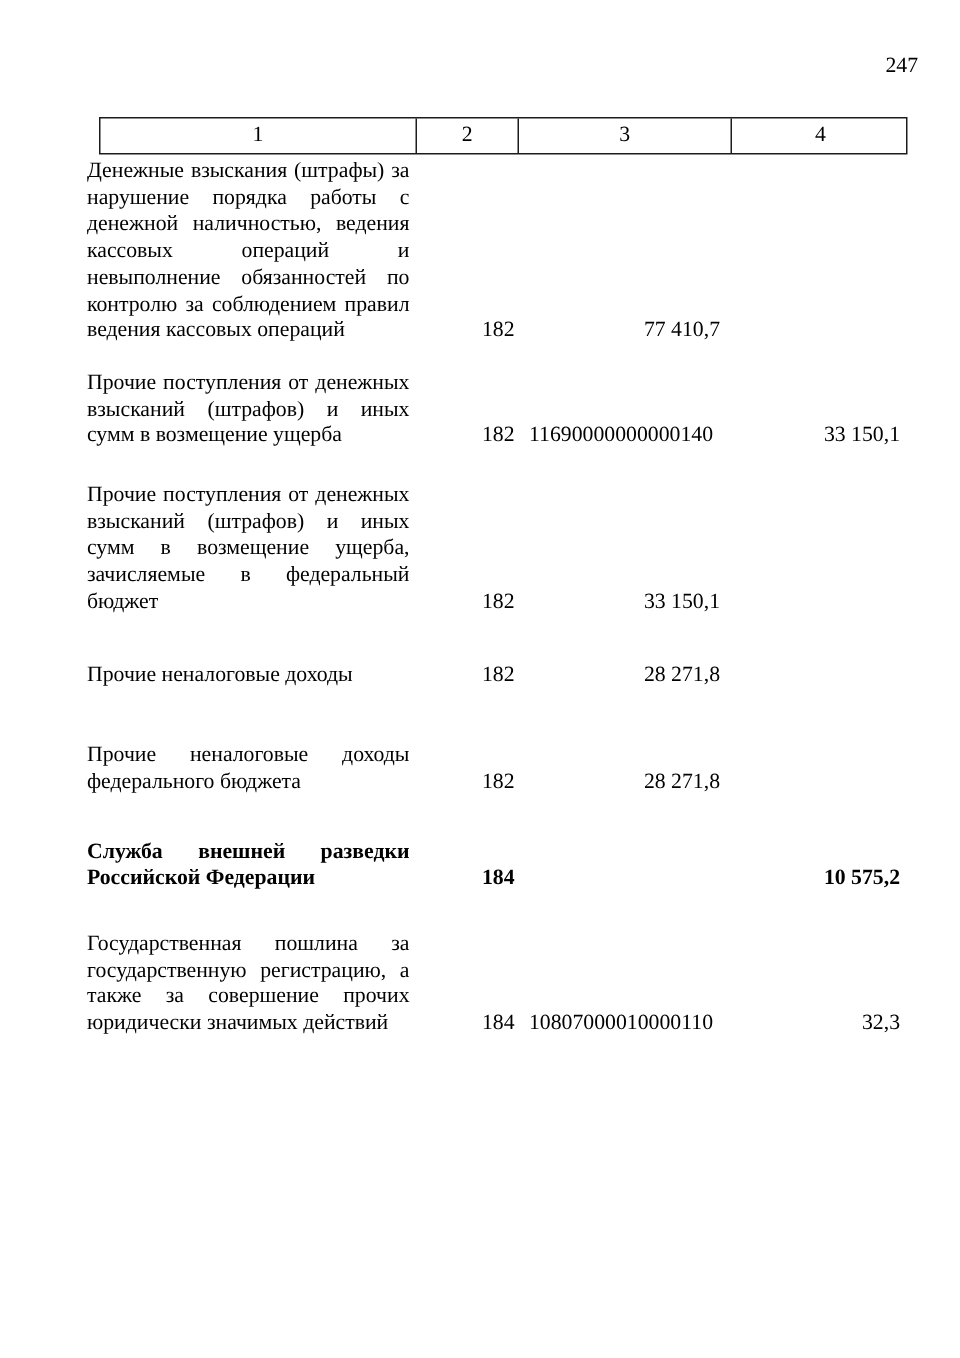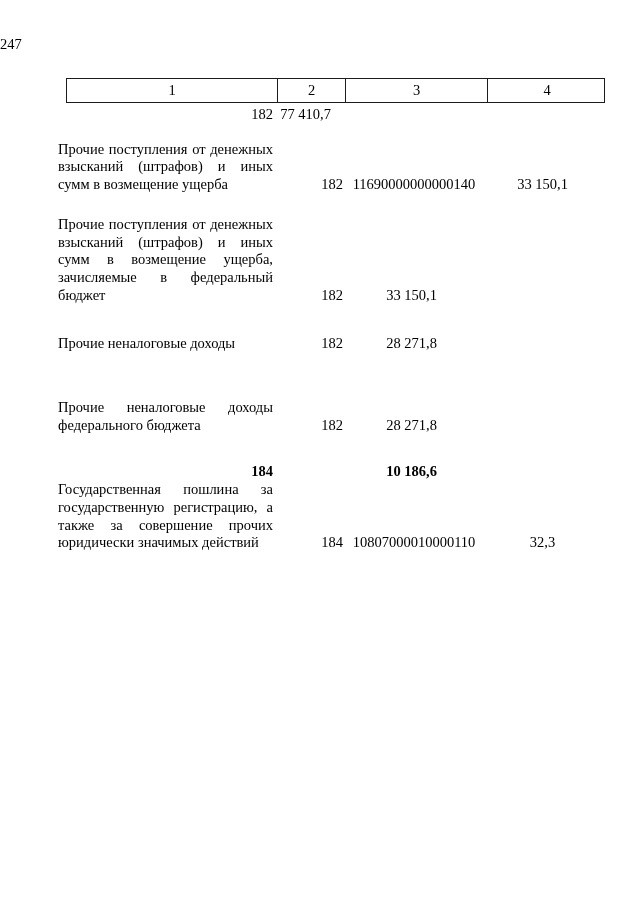--- a/index.html
+++ b/index.html
@@ -16,21 +16,21 @@
     font-family: "Liberation Serif", "DejaVu Serif", serif;
     font-size: 14.5px;
     line-height: 17.7px;
     overflow: hidden;
   }
   .page-number {
     position: absolute;
     top: 36px;
     left: 0;
     width: 612px;
-    text-align: left;
+    text-align: right;
     font-size: 14.5px;
   }
   .header-row {
     position: absolute;
     top: 78px;
     left: 66px;
     width: 539px;
     height: 25px;
     display: grid;
     grid-template-columns: 211px 68px 142px 118px;
@@ -63,49 +63,50 @@
     text-align: justify;
   }
   .cell-admin {
     text-align: right;
   }
   .cell-code {
     text-align: center;
     white-space: nowrap;
   }
   .cell-amount {
-    text-align: center;
+    text-align: right;
     padding-right: 5px;
     white-space: nowrap;
   }
   .row-2 { margin-top: 17px; }
   .row-3 { margin-top: 22px; }
   .row-4 { margin-top: 31px; }
-  .row-5 { margin-top: 46px; }
+  .row-5 { margin-top: 36px; }
   .row-6 { margin-top: 29px; }
-  .row-7 { }
+  .row-7 { margin-top: 26px; }
   .row-bold { font-weight: bold; }
 </style>
 </head>
 <body>
 
 <div class="page">
 
   <div class="page-number">247</div>
 
   <div class="header-row">
     <div class="header-cell">1</div>
     <div class="header-cell">2</div>
     <div class="header-cell">3</div>
     <div class="header-cell">4</div>
   </div>
 
   <div class="table-body">
 
     <div class="row row-1">
+      <div class="cell-name">Денежные взыскания (штрафы) за нарушение порядка работы с денежной наличностью, ведения кассовых операций и невыполнение обязанностей по контролю за соблюдением правил ведения кассовых операций</div>
       <div class="cell-admin">182</div>
       <div class="cell-amount">77 410,7</div>
     </div>
 
     <div class="row row-2">
       <div class="cell-name">Прочие поступления от денежных взысканий (штрафов) и иных сумм в возмещение ущерба</div>
       <div class="cell-admin">182</div>
       <div class="cell-code">11690000000000140</div>
       <div class="cell-amount">33 150,1</div>
     </div>
@@ -122,23 +123,24 @@
       <div class="cell-amount">28 271,8</div>
     </div>
 
     <div class="row row-5">
       <div class="cell-name">Прочие неналоговые доходы федерального бюджета</div>
       <div class="cell-admin">182</div>
       <div class="cell-amount">28 271,8</div>
     </div>
 
     <div class="row row-6 row-bold">
+      <div class="cell-name">Служба внешней разведки Российской Федерации</div>
       <div class="cell-admin">184</div>
       <div class="cell-code"></div>
-      <div class="cell-amount">10 186,6</div>
+      <div class="cell-amount">10 575,2</div>
     </div>
 
     <div class="row row-7">
       <div class="cell-name">Государственная пошлина за государственную регистрацию, а также за совершение прочих юридически значимых действий</div>
       <div class="cell-admin">184</div>
       <div class="cell-code">10807000010000110</div>
       <div class="cell-amount">32,3</div>
     </div>
 
   </div>

